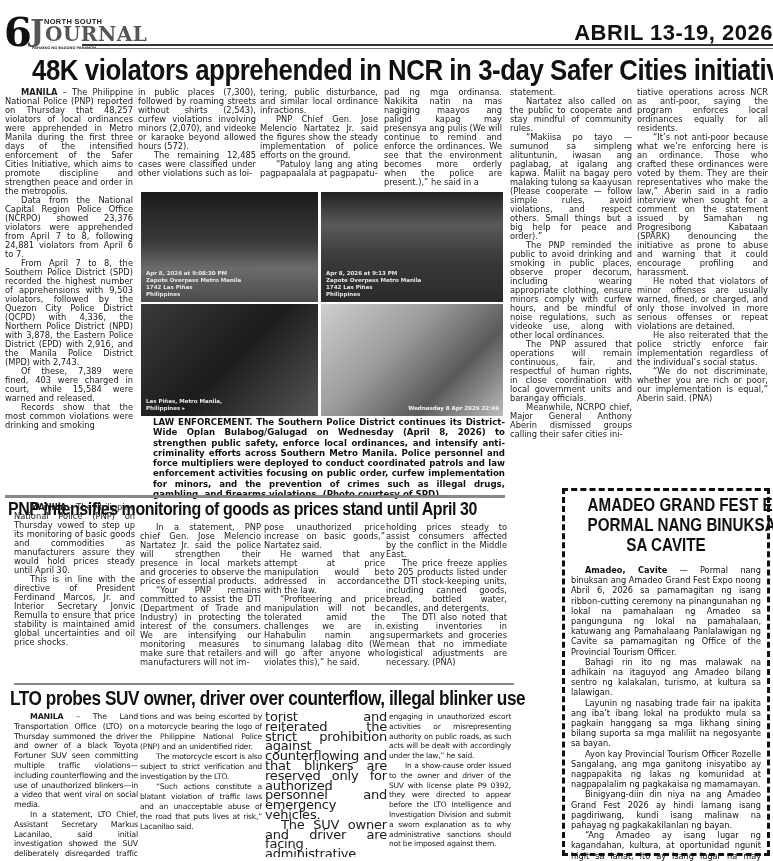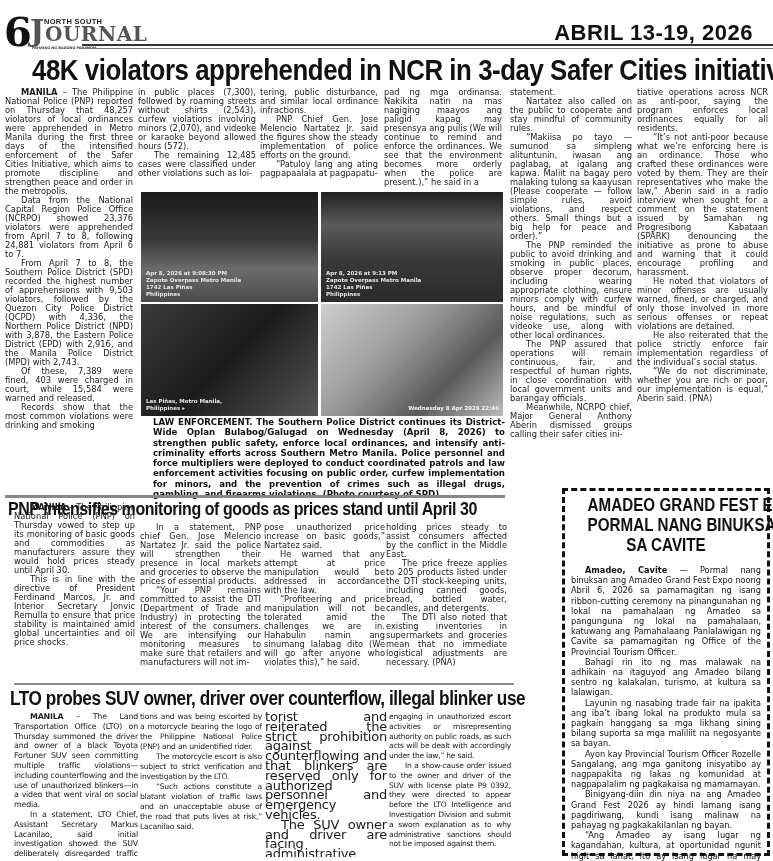--- a/index.html
+++ b/index.html
@@ -10,21 +10,21 @@
 
   
   .page-num { left: 4px; top: 12px; font-family: "DejaVu Serif", serif; font-weight: bold; font-size: 40px; line-height: 40px; color: #111; }
   .logo { left: 30px; top: 16px; width: 60px; height: 36px; }
   .logo .j { position: absolute; left: 0; top: -2px; font-family: "DejaVu Serif", serif; font-weight: bold; font-size: 30px; color: #555; line-height: 34px; }
   .logo .ns { position: absolute; left: 14px; top: 1px; font-family: Liberation Sans, sans-serif; font-weight: bold; font-size: 7.5px; letter-spacing: 0.3px; color: #222; white-space: nowrap; }
   .logo .jr { position: absolute; left: 15px; top: 9px; font-family: "DejaVu Serif", serif; font-weight: bold; font-size: 20px; color: #555; letter-spacing: 0.5px; line-height: 18px; text-align: center; }
   .logo .tag { position: absolute; left: 2px; top: 30px; font-size: 3.5px; color: #333; white-space: nowrap; font-weight: bold; }
   .rule-top { left: 82px; top: 44px; width: 691px; height: 2px; background: #333; }
   .rule-top2 { left: 82px; top: 48px; width: 691px; height: 1px; background: #777; }
-  .issue-date { right: 20px; top: 20px; font-family: "Liberation Sans", sans-serif; font-weight: bold; font-size: 22px; letter-spacing: 0.5px; color: #111; }
+  .issue-date { right: 0; top: 20px; font-family: "Liberation Sans", sans-serif; font-weight: bold; font-size: 22px; letter-spacing: 0.5px; color: #111; }
 
   .headline { font-family: "Liberation Sans", sans-serif; font-weight: bold; color: #111; white-space: nowrap; transform-origin: left top; letter-spacing: -0.5px; }
   .h1 { left: 32px; top: 53px; font-size: 30px; transform: scaleX(0.86); }
 
   
   .col { font-family: "DejaVu Sans", sans-serif; font-size: 8.3px; line-height: 9px; text-align: justify; color: #1a1a1a; overflow: hidden; }
   .col p { text-indent: 16px; }
   .col p.noind { text-indent: 0; }
   .lead { font-weight: bold; }
 

